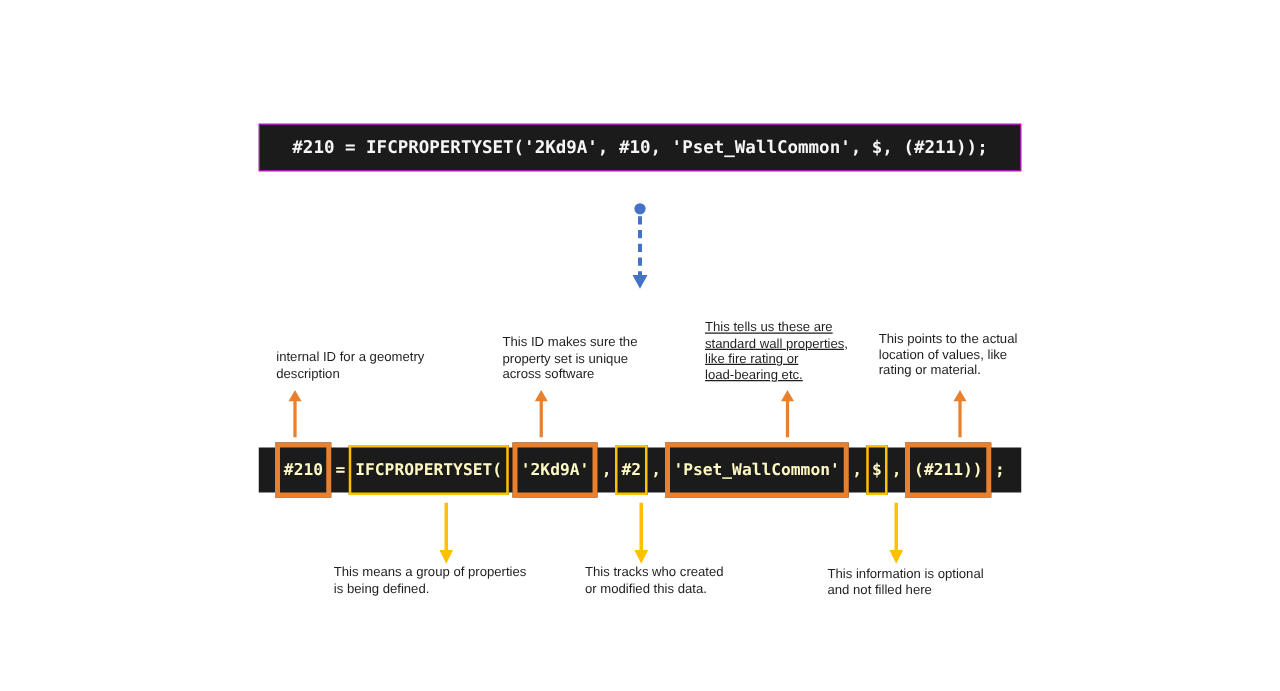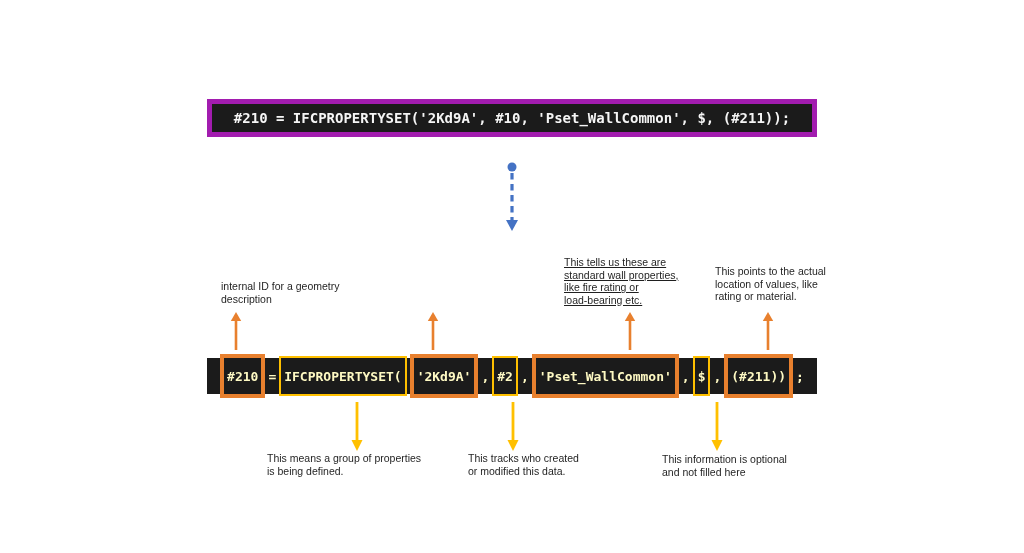--- a/index.html
+++ b/index.html
@@ -16,21 +16,21 @@
   .code-bar {
     position: absolute;
     left: 207px;
     width: 610px;
     background: #1b1b1b;
     box-sizing: border-box;
   }
   .code-bar.top {
     top: 99px;
     height: 38px;
-    border: 5px solid #a21caf;
+    border: 1px solid #a21caf;
     display: flex;
     align-items: center;
     justify-content: center;
   }
   .code-bar.top .code-text {
     font-family: "DejaVu Sans Mono", monospace;
     font-weight: bold;
     font-size: 14px;
     color: #f5f5f5;
     white-space: pre;
@@ -86,27 +86,32 @@
   <svg class="arrow" style="left:503px; top:162px;" width="18" height="72" viewBox="0 0 18 72">
     <circle cx="9" cy="5" r="4.5" fill="#4472c4"></circle>
     <line x1="9" y1="11" x2="9" y2="58" stroke="#4472c4" stroke-width="3.2" stroke-dasharray="6.5 4.5"></line>
     <polygon points="3,58 15,58 9,69" fill="#4472c4"></polygon>
   </svg>
 
   <div class="annot" style="left:221px; top:280px;">
     <span class="line">internal ID for a geometry</span>
     <span class="line">description</span>
   </div>
+  <div class="annot" style="left:402px; top:268px;">
+    <span class="line">This ID makes sure the</span>
+    <span class="line">property set is unique</span>
+    <span class="line">across software</span>
+  </div>
   <div class="annot" style="left:564px; top:256px;text-decoration:underline;">
     <span class="line">This tells us these are</span>
     <span class="line">standard wall properties,</span>
     <span class="line">like fire rating or</span>
     <span class="line">load-bearing etc.</span>
   </div>
-  <div class="annot" style="left:703px; top:265px;margin-left:12px;">
+  <div class="annot" style="left:703px; top:265px;">
     <span class="line">This points to the actual</span>
     <span class="line">location of values, like</span>
     <span class="line">rating or material.</span>
   </div>
 
   <svg class="arrow" style="left:230px; top:312px;" width="12" height="38" viewBox="0 0 12 38">
     <polygon points="6,0 11.2,9 0.8,9" fill="#e8802e"></polygon>
     <rect x="4.7" y="8" width="2.6" height="30" fill="#e8802e"></rect>
   </svg>
   <svg class="arrow" style="left:427px; top:312px;" width="12" height="38" viewBox="0 0 12 38">

